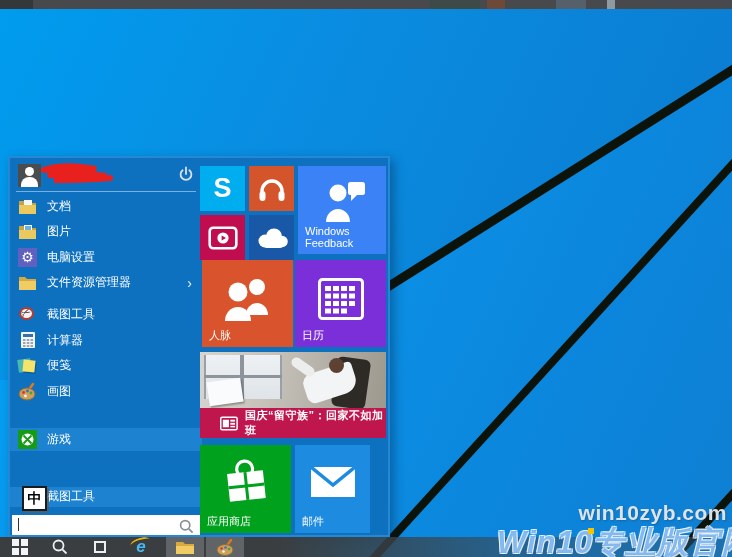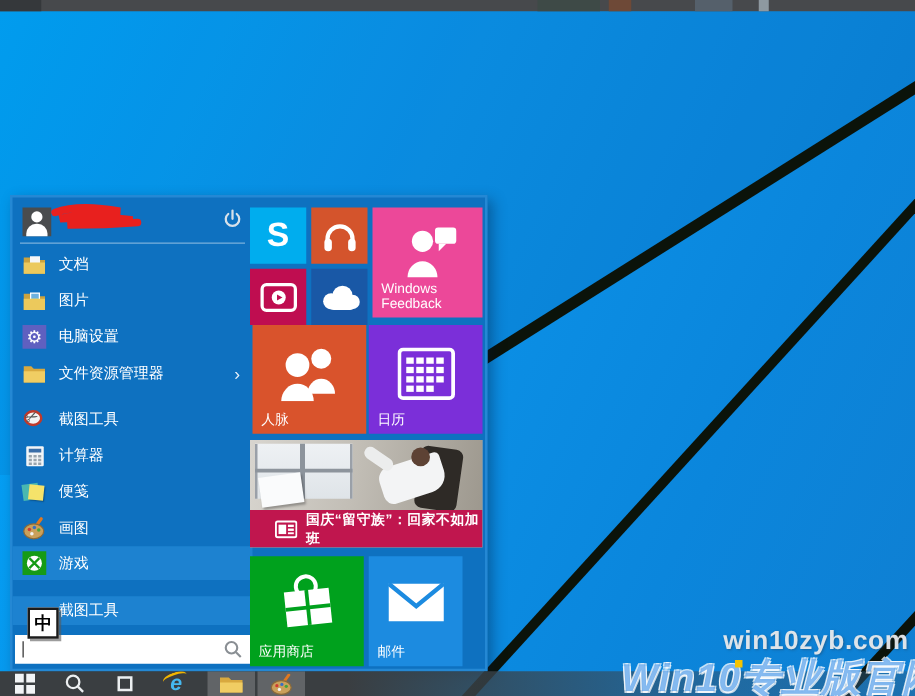--- a/index.html
+++ b/index.html
@@ -40,21 +40,21 @@
   .avatar::before { content:""; position:absolute; left:7px; top:3px; width:9px; height:9px; border-radius:50%; background:#fff; }
   .avatar::after { content:""; position:absolute; left:3px; top:13px; width:17px; height:12px; border-radius:8px 8px 0 0; background:#fff; }
   .scribble { position:absolute; left:30px; top:4px; }
   .power-btn { margin-left:auto; cursor:pointer; }
   .mdivider { height:1px; background:rgba(255,255,255,0.45); margin:4px 6px 2px 6px; }
 
   .mitem { height:29px; display:flex; align-items:center; padding-left:8px; color:#fff; font-size:12px; cursor:pointer; }
   .mitem .ic { width:19px; height:19px; margin-right:10px; display:flex; align-items:center; justify-content:center; flex:0 0 auto; }
   .mitem .chev { margin-left:auto; margin-right:10px; font-size:14px; color:#e9f2fa; }
   .mgap8 { height:8px; } .mgap13 { height:13px; }
-  .mitem.hl { background:#1d82d0; }
+  .mitem.hl { background:#1d82d0;margin-top:24px; }
   .allapps { height:23px; }
   .allapps .arrow { font-size:14px; color:#fff; width:19px; margin-right:10px; text-align:center; }
 
   .searchrow { height:23px; margin:8px 2px 0 2px; background:#fff; position:relative; display:flex; align-items:center; }
   .caret { width:1px; height:13px; background:#333; margin-left:6px; }
   .msearch-ic { position:absolute; right:6px; top:4px; }
 
   
   .gear-tile { width:19px; height:19px; background:#5f60c0; color:#fff; font-size:14px; line-height:19px; text-align:center; }
   .snip { position:relative; width:19px; height:19px; }
@@ -65,21 +65,21 @@
   .sticky b { position:absolute; left:5px; top:4px; width:12px; height:12px; background:#f5e36a; transform:rotate(6deg); box-shadow:1px 1px 1px rgba(0,0,0,.25); }
   .xbox { width:19px; height:19px; background:#169b16; display:flex; align-items:center; justify-content:center; }
 
   
   .tile { position:absolute; color:#fff; overflow:hidden; cursor:pointer; }
   .tile .tlabel { position:absolute; left:7px; bottom:4px; font-size:11px; color:#fff; }
   .tile .center { position:absolute; inset:0; display:flex; align-items:center; justify-content:center; }
   .t-skype { left:190px; top:8px; width:45px; height:45px; background:#00adee; }
   .t-skype .sletter { font-size:27px; font-weight:bold; color:#fff; }
   .t-music { left:239px; top:8px; width:45px; height:45px; background:#d4542c; }
-  .t-feedback { left:288px; top:8px; width:88px; height:88px; background:#ec4899; }
+  .t-feedback { left:288px; top:8px; width:88px; height:88px; background:#3b82f6; }
   .t-feedback .tlabel { line-height:1.15; width:64px; }
   .t-video { left:190px; top:57px; width:45px; height:45px; background:#bf0d50; }
   .t-onedrive { left:239px; top:57px; width:45px; height:45px; background:#1958a6; }
   .t-people { left:192px; top:102px; width:91px; height:87px; background:#d9532c; }
   .t-calendar { left:285px; top:102px; width:91px; height:87px; background:#7b2fd9; }
   .t-news { left:190px; top:194px; width:186px; height:86px; background:#b6b1a8; }
   .t-store { left:190px; top:287px; width:91px; height:88px; background:#00a11d; }
   .t-mail { left:285px; top:287px; width:75px; height:88px; background:#1c8be0; }
 
   

